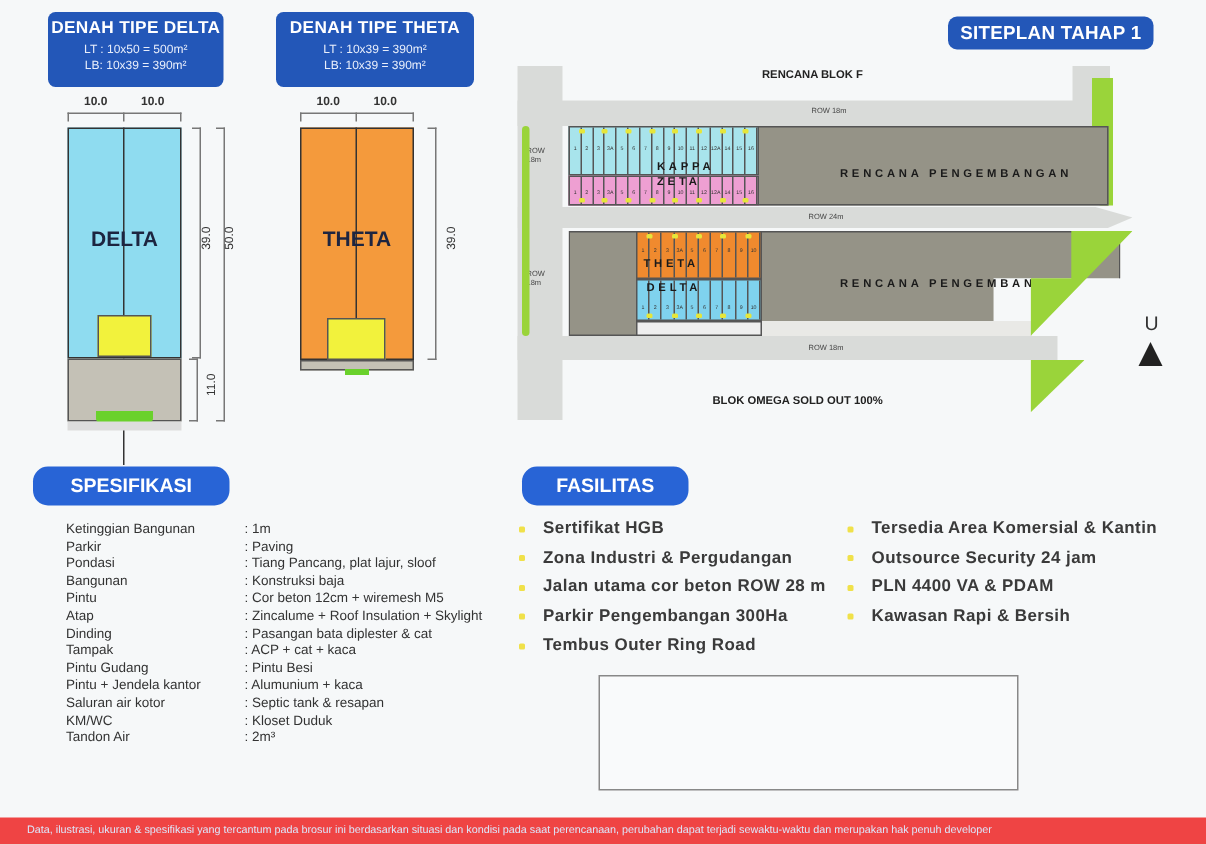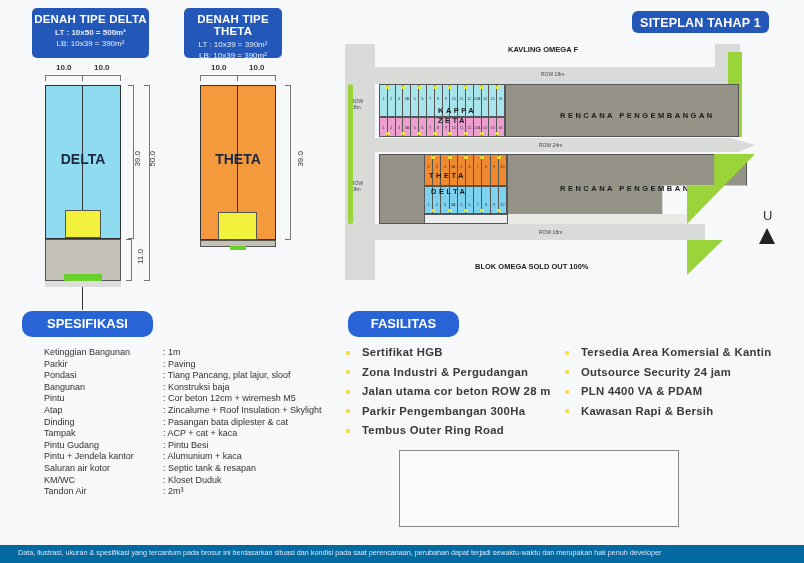--- a/index.html
+++ b/index.html
@@ -11,36 +11,36 @@
   .dim { font-size: 8px; color: #333; font-weight: bold; }
   .dimv { font-size: 8px; color: #333; writing-mode: vertical-rl; transform: rotate(180deg); }
   .bracket { border: 1px solid #777; border-bottom: none; height: 6px; }
   .vbracket { border: 1px solid #777; border-left: none; width: 6px; }
   .plan-title { font-weight: bold; font-size: 14px; color: #1d2540; position: absolute; width: 100%; text-align: center; }
   .pill { background: #2864d6; color: #fff; font-weight: bold; border-radius: 10px; text-align: center; }
   .spec-row { display: flex; font-size: 9px; height: 11.6px; line-height: 11.6px; color: #333; padding-left: 24px; }
   .spec-label { width: 119px; }
   .fac-item { font-size: 11.3px; font-weight: bold; color: #3a3a3a; height: 19.5px; line-height: 19.5px; display: flex; align-items: center; letter-spacing: 0.3px; }
   .bullet { width: 4px; height: 4px; background: #f0e14a; margin-right: 12px; border-radius: 1px; }
-  .footer { background: #0369a1; color: #dce6fb; font-size: 7.2px; padding-left: 18px; line-height: 16px; }
+  .footer { background: #ef4444; color: #dce6fb; font-size: 7.2px; padding-left: 18px; line-height: 16px; }
   .road { background: #d9dbd9; }
   .green { background: #9ad43a; }
   .lot { position: absolute; border-right: 1px solid #555; }
   .lot-num { font-size: 3.5px; color: #333; position: absolute; width: 100%; text-align: center; }
   .dev { background: #959387; }
   .dev-label { font-size: 7.5px; letter-spacing: 2.5px; color: #1a1a1a; font-weight: bold; }
   .road-label { font-size: 5px; color: #444; }
   .dot-y { position: absolute; width: 4px; height: 3px; background: #e6e63a; border-radius: 1px; }
 </style>
 </head>
 <body>
 
 <div class="abs hdr-box" style="left:32px;top:8px;width:117px;height:50px;padding-top:5px;">
   <div class="hdr-title">DENAH TIPE DELTA</div>
-  <div class="hdr-sub" style="margin-top:2px;font-weight:bold;">LT : 10x50 = 500m²</div>
+  <div class="hdr-sub" style="margin-top:2px;">LT : 10x50 = 500m²</div>
   <div class="hdr-sub">LB: 10x39 = 390m²</div>
 </div>
 
 <div class="abs" style="left:44px;top:63px;width:110px;height:235px;">
   <span class="abs dim" style="left:12px;top:0;">10.0</span>
   <span class="abs dim" style="left:50px;top:0;">10.0</span>
   <div class="abs bracket" style="left:1px;top:12px;width:76px;"></div>
   <div class="abs" style="left:38px;top:12px;width:1px;height:6px;background:#777;"></div>
 
   <div class="abs" style="left:1px;top:22px;width:76px;height:154px;background:#8fdcf0;border:1px solid #333;"></div>
@@ -53,21 +53,21 @@
   <div class="abs" style="left:1px;top:218px;width:76px;height:6px;background:#ddd;"></div>
 
   <div class="abs vbracket" style="left:84px;top:22px;height:154px;"></div>
   <div class="abs vbracket" style="left:100px;top:22px;height:196px;"></div>
   <span class="abs dimv" style="left:89px;top:88px;">39.0</span>
   <span class="abs dimv" style="left:104px;top:88px;">50.0</span>
   <div class="abs vbracket" style="left:82px;top:176px;height:42px;"></div>
   <span class="abs dimv" style="left:92px;top:186px;">11.0</span>
 </div>
 
-<div class="abs hdr-box" style="left:184px;top:8px;width:98px;height:50px;padding-top:5px;">
+<div class="abs hdr-box" style="left:184px;top:8px;width:132px;height:50px;padding-top:5px;">
   <div class="hdr-title">DENAH TIPE THETA</div>
   <div class="hdr-sub" style="margin-top:2px;">LT : 10x39 = 390m²</div>
   <div class="hdr-sub">LB: 10x39 = 390m²</div>
 </div>
 
 <div class="abs" style="left:199px;top:63px;width:110px;height:185px;">
   <span class="abs dim" style="left:12px;top:0;">10.0</span>
   <span class="abs dim" style="left:50px;top:0;">10.0</span>
   <div class="abs bracket" style="left:1px;top:12px;width:76px;"></div>
   <div class="abs" style="left:38px;top:12px;width:1px;height:6px;background:#777;"></div>
@@ -79,21 +79,21 @@
   <div class="abs" style="left:31px;top:183px;width:16px;height:4px;background:#6ad12c;"></div>
   <div class="abs vbracket" style="left:86px;top:22px;height:155px;"></div>
   <span class="abs dimv" style="left:97px;top:88px;">39.0</span>
 </div>
 
 <div class="abs hdr-box" style="left:632px;top:11px;width:137px;height:22px;line-height:22px;border-radius:6px;">
   <span class="hdr-title" style="font-size:12.5px;">SITEPLAN TAHAP 1</span>
 </div>
 
 <div class="abs" style="left:345px;top:40px;width:430px;height:240px;">
-  <span class="abs" style="left:163px;top:5px;font-size:7.5px;font-weight:bold;color:#222;">KAVLING OMEGA F</span>
+  <span class="abs" style="left:163px;top:5px;font-size:7.5px;font-weight:bold;color:#222;">RENCANA BLOK F</span>
 
   <div class="abs road" style="left:0;top:4px;width:30px;height:236px;"></div>
   <div class="abs road" style="left:0;top:27px;width:395px;height:17px;"></div>
   <div class="abs road" style="left:370px;top:4px;width:25px;height:40px;"></div>
   <span class="abs road-label" style="left:196px;top:31px;">ROW 18m</span>
   <div class="abs road" style="left:0;top:98px;width:410px;height:14px;clip-path:polygon(0 0,94% 0,100% 50%,96% 100%,0 100%);"></div>
   <span class="abs road-label" style="left:194px;top:102px;">ROW 24m</span>
   <div class="abs road" style="left:0;top:184px;width:360px;height:16px;"></div>
   <span class="abs road-label" style="left:194px;top:189px;">ROW 18m</span>
   <span class="abs road-label" style="left:6px;top:58px;width:16px;">ROW 18m</span>

